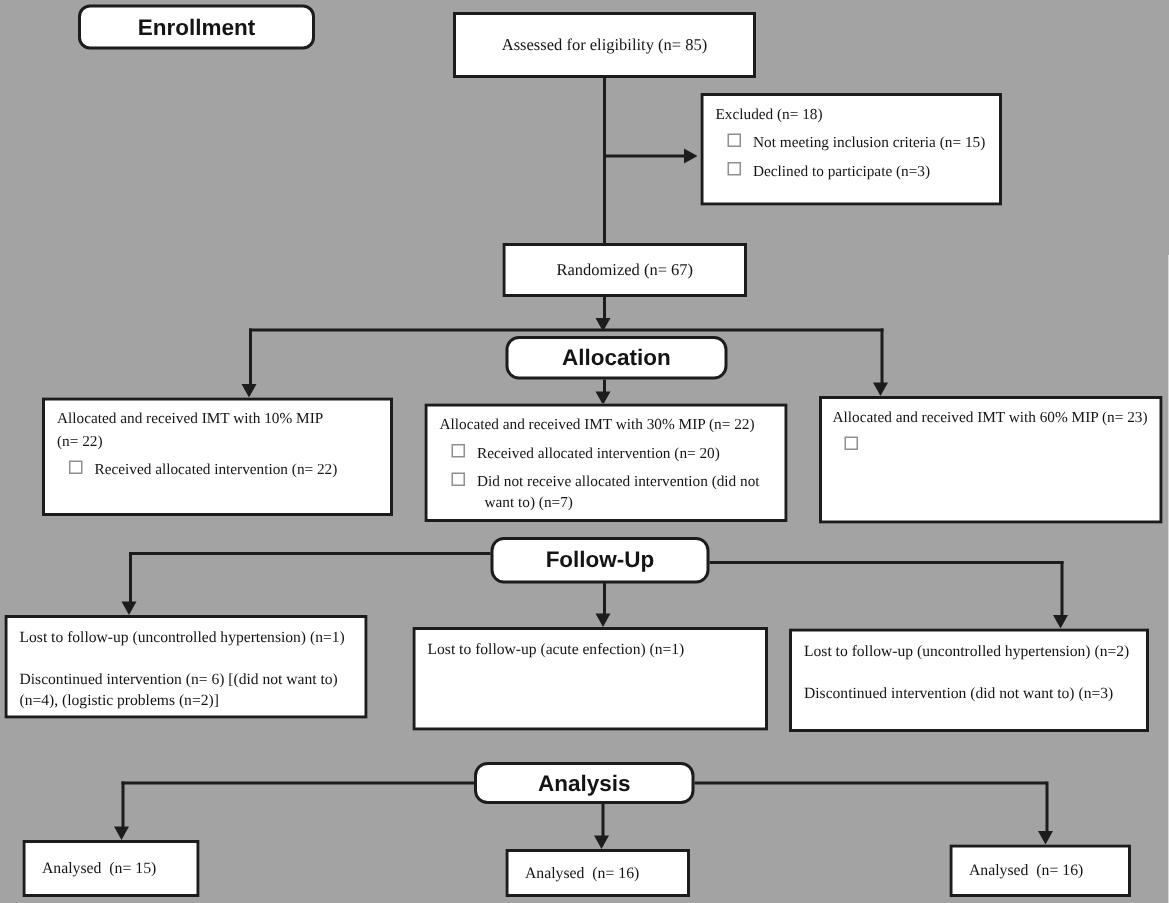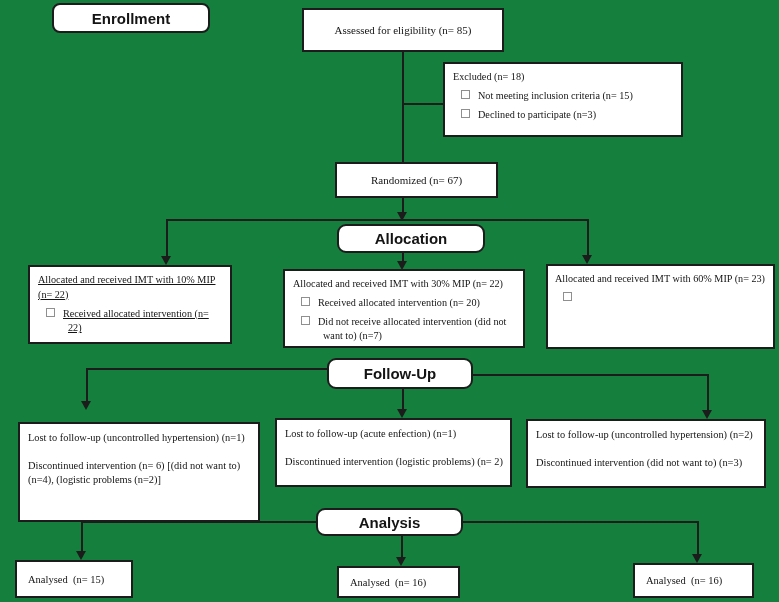--- a/index.html
+++ b/index.html
@@ -1,18 +1,18 @@
 <!DOCTYPE html>
 <html style="--line: #1c1c1c;"><head>
 <meta charset="utf-8">
 <style>
   :root{ --line:#1c1c1c; }
   html,body{ margin:0; padding:0; background:#fff; }
   #canvas{
-    position:relative; width:779px; height:602px; background:#15803d;
+    position:relative; width:779px; height:602px; background:#a3a3a3;
     font-family:"Liberation Serif", serif; color:#141414; overflow:hidden;
   }
   .box{
     position:absolute; box-sizing:border-box; background:#fff;
     border:2px solid var(--line); z-index:2;
   }
   .stage{
     position:absolute; box-sizing:border-box; background:#fff;
     border:2px solid var(--line); border-radius:9px; z-index:3;
     display:flex; align-items:center; justify-content:center;
@@ -42,33 +42,33 @@
 
 <div id="canvas" style="color: rgb(20, 20, 20);">
 
   <div class="stage" style="left:52px;top:3px;width:158px;height:30px;border-radius:8px;">Enrollment</div>
   <div class="stage" style="left:337px;top:224px;width:148px;height:29px;">Allocation</div>
   <div class="stage" style="left:327px;top:358px;width:146px;height:31px;">Follow-Up</div>
   <div class="stage" style="left:316px;top:508px;width:147px;height:28px;">Analysis</div>
 
   <div class="box center-txt" style="left:302px;top:8px;width:202px;height:44px;">Assessed for eligibility (n= 85)</div>
 
-  <div class="box pad" style="left:443px;top:62px;width:240px;height:75px;">
+  <div class="box pad" style="left:467px;top:62px;width:201px;height:75px;">
     <div class="t">Excluded (n= 18)</div>
     <div class="li">
       <span class="sq"></span><span>Not meeting inclusion criteria (n= 15)</span>
     </div>
     <div class="li">
       <span class="sq"></span><span>Declined to participate (n=3)</span>
     </div>
   </div>
 
   <div class="box center-txt" style="left:323px;top:162px;width:163px;height:36px;margin-left:12px;">Randomized (n= 67)</div>
 
-  <div class="box pad" style="left:28px;top:265px;width:204px;height:79px;text-decoration:underline;">
+  <div class="box pad" style="left:28px;top:265px;width:234px;height:79px;">
     <div class="t">Allocated and received IMT with 10% MIP
 (n= 22)</div>
     <div class="li">
       <span class="sq"></span><span>Received allocated intervention (n= 22)</span>
     </div>
   </div>
 
   <div class="box pad" style="left:283px;top:269px;width:242px;height:79px;">
     <div class="t">Allocated and received IMT with 30% MIP (n= 22)</div>
     <div class="li">
@@ -79,28 +79,27 @@
     </div>
   </div>
 
   <div class="box pad" style="left:546px;top:264px;width:229px;height:85px;padding-left:7px;padding-right:3px;">
     <div class="t">Allocated and received IMT with 60% MIP (n= 23)</div>
     <div class="li">
       <span class="sq"></span>
     </div>
   </div>
 
-  <div class="box pad-tight" style="left:18px;top:410px;width:242px;height:100px;margin-top:12px;">
+  <div class="box pad-tight" style="left:3px;top:410px;width:242px;height:69px;">
     <div>Lost to follow-up (uncontrolled hypertension) (n=1)</div>
     <div class="p2">Discontinued intervention (n= 6) [(did not want to) (n=4), (logistic problems (n=2)]</div>
   </div>
 
   <div class="box pad-tight" style="left:275px;top:418px;width:237px;height:69px;">
     <div>Lost to follow-up (acute enfection) (n=1)</div>
-    <div class="p2">Discontinued intervention (logistic problems) (n= 2)</div>
   </div>
 
   <div class="box pad-tight" style="left:526px;top:419px;width:240px;height:69px;">
     <div>Lost to follow-up (uncontrolled hypertension) (n=2)</div>
     <div class="p2">Discontinued intervention (did not want to) (n=3)</div>
   </div>
 
   <div class="box anal" style="left:15px;top:560px;width:118px;height:38px;">Analysed  (n= 15)</div>
   <div class="box anal" style="left:337px;top:566px;width:123px;height:32px;">Analysed  (n= 16)</div>
   <div class="box anal" style="left:633px;top:563px;width:121px;height:35px;">Analysed  (n= 16)</div>

